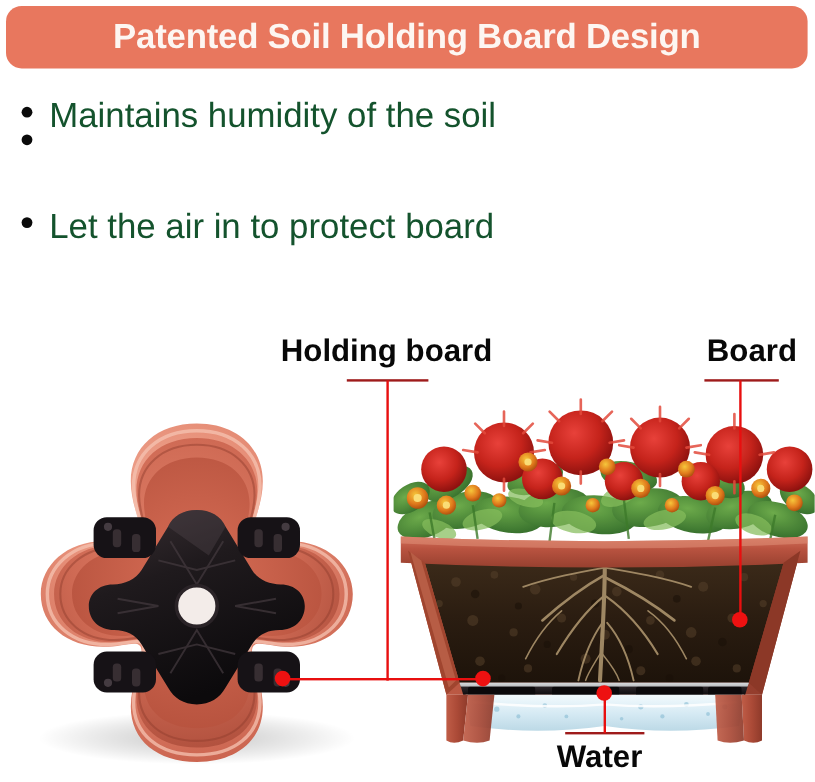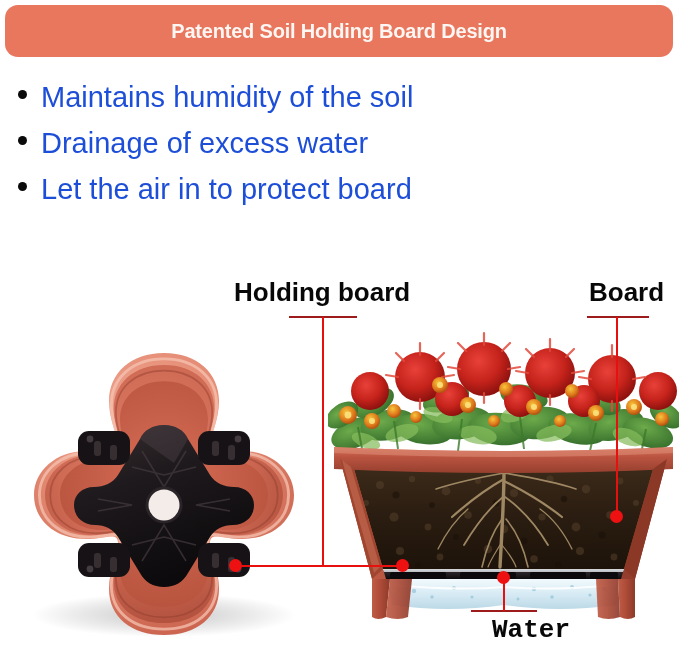--- a/index.html
+++ b/index.html
@@ -19,40 +19,40 @@
   #banner {
     position: absolute;
     left: 5px; top: 5px;
     width: 668px; height: 52px;
     background: #e8775e;
     border-radius: 13px;
     display: flex; align-items: center; justify-content: center;
   }
   #banner-title {
     color: #fdf6f2;
-    font-size: 20px;
+    font-size: 29px;
     font-weight: bold;
     letter-spacing: -0.2px;
     white-space: nowrap;
     line-height: 1;
   }
 
   
   #features {
     position: absolute;
     left: 18px; top: 74px;
     width: 520px;
     margin: 0; padding: 0;
     list-style: none;
   }
   #features li {
     display: flex;
     align-items: baseline;
     height: 46px;
-    color: #1d4ed8;
+    color: #14532d;
     font-size: 29px;
     line-height: 46px;
     white-space: nowrap;
   }
   #features .dot {
     width: 9px; height: 9px;
     border-radius: 50%;
     background: #0a0a0a;
     margin-right: 14px;
     flex: 0 0 auto;
@@ -70,21 +70,21 @@
   .callout-label {
     position: absolute;
     font-size: 26px;
     font-weight: bold;
     color: #080808;
     white-space: nowrap;
     line-height: 1;
   }
   #label-holding-board { left: 234px; top: 24px; }
   #label-soil          { left: 589px; top: 24px; }
-  #label-water         { left: 492px; top: 362px; font-family: Liberation Mono, monospace; }
+  #label-water         { left: 464px; top: 362px; }
 
   
   .cap {
     position: absolute;
     height: 2px;
     background: #9e1b1b;
   }
   .stem {
     position: absolute;
     width: 2px;
@@ -143,21 +143,20 @@
   <span id="banner-title">Patented Soil Holding Board Design</span>
 </div>
 
 <ul id="features">
   <li>
     <span class="dot"></span>
     <span>Maintains humidity of the soil</span>
   </li>
   <li>
     <span class="dot"></span>
-    <span>Drainage of excess water</span>
   </li>
   <li>
     <span class="dot"></span>
     <span>Let the air in to protect board</span>
   </li>
 </ul>
 
 <div id="diagram">
 
   <div id="planter-top">

